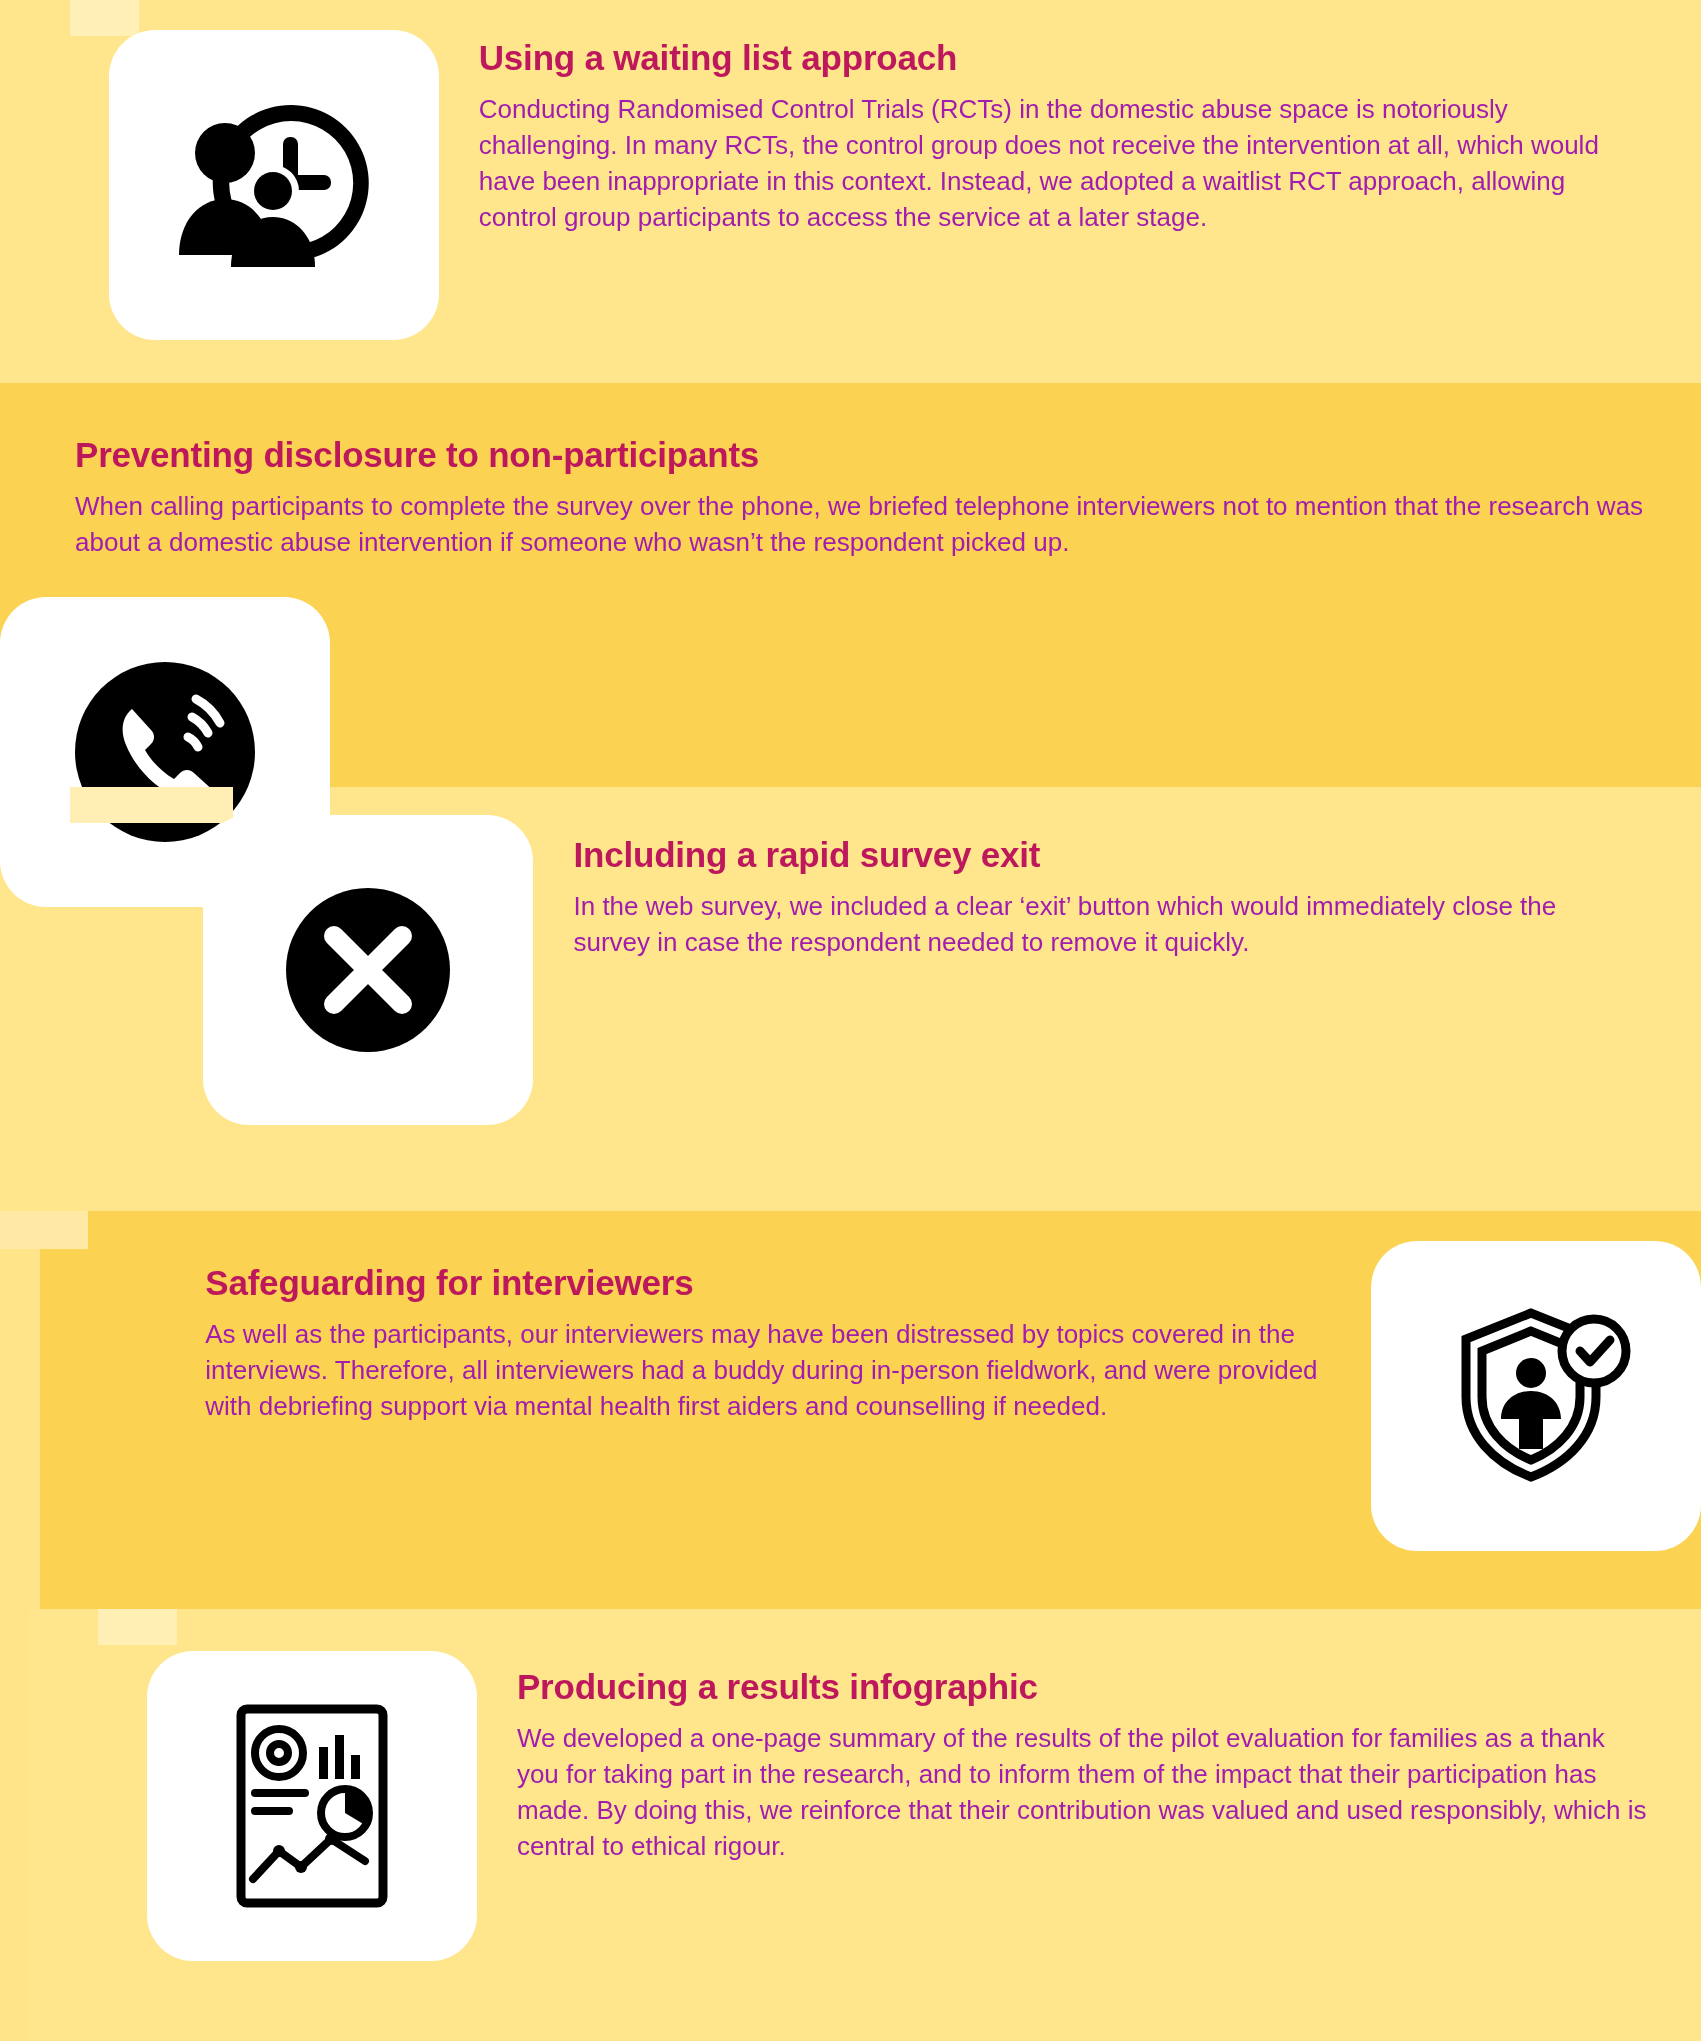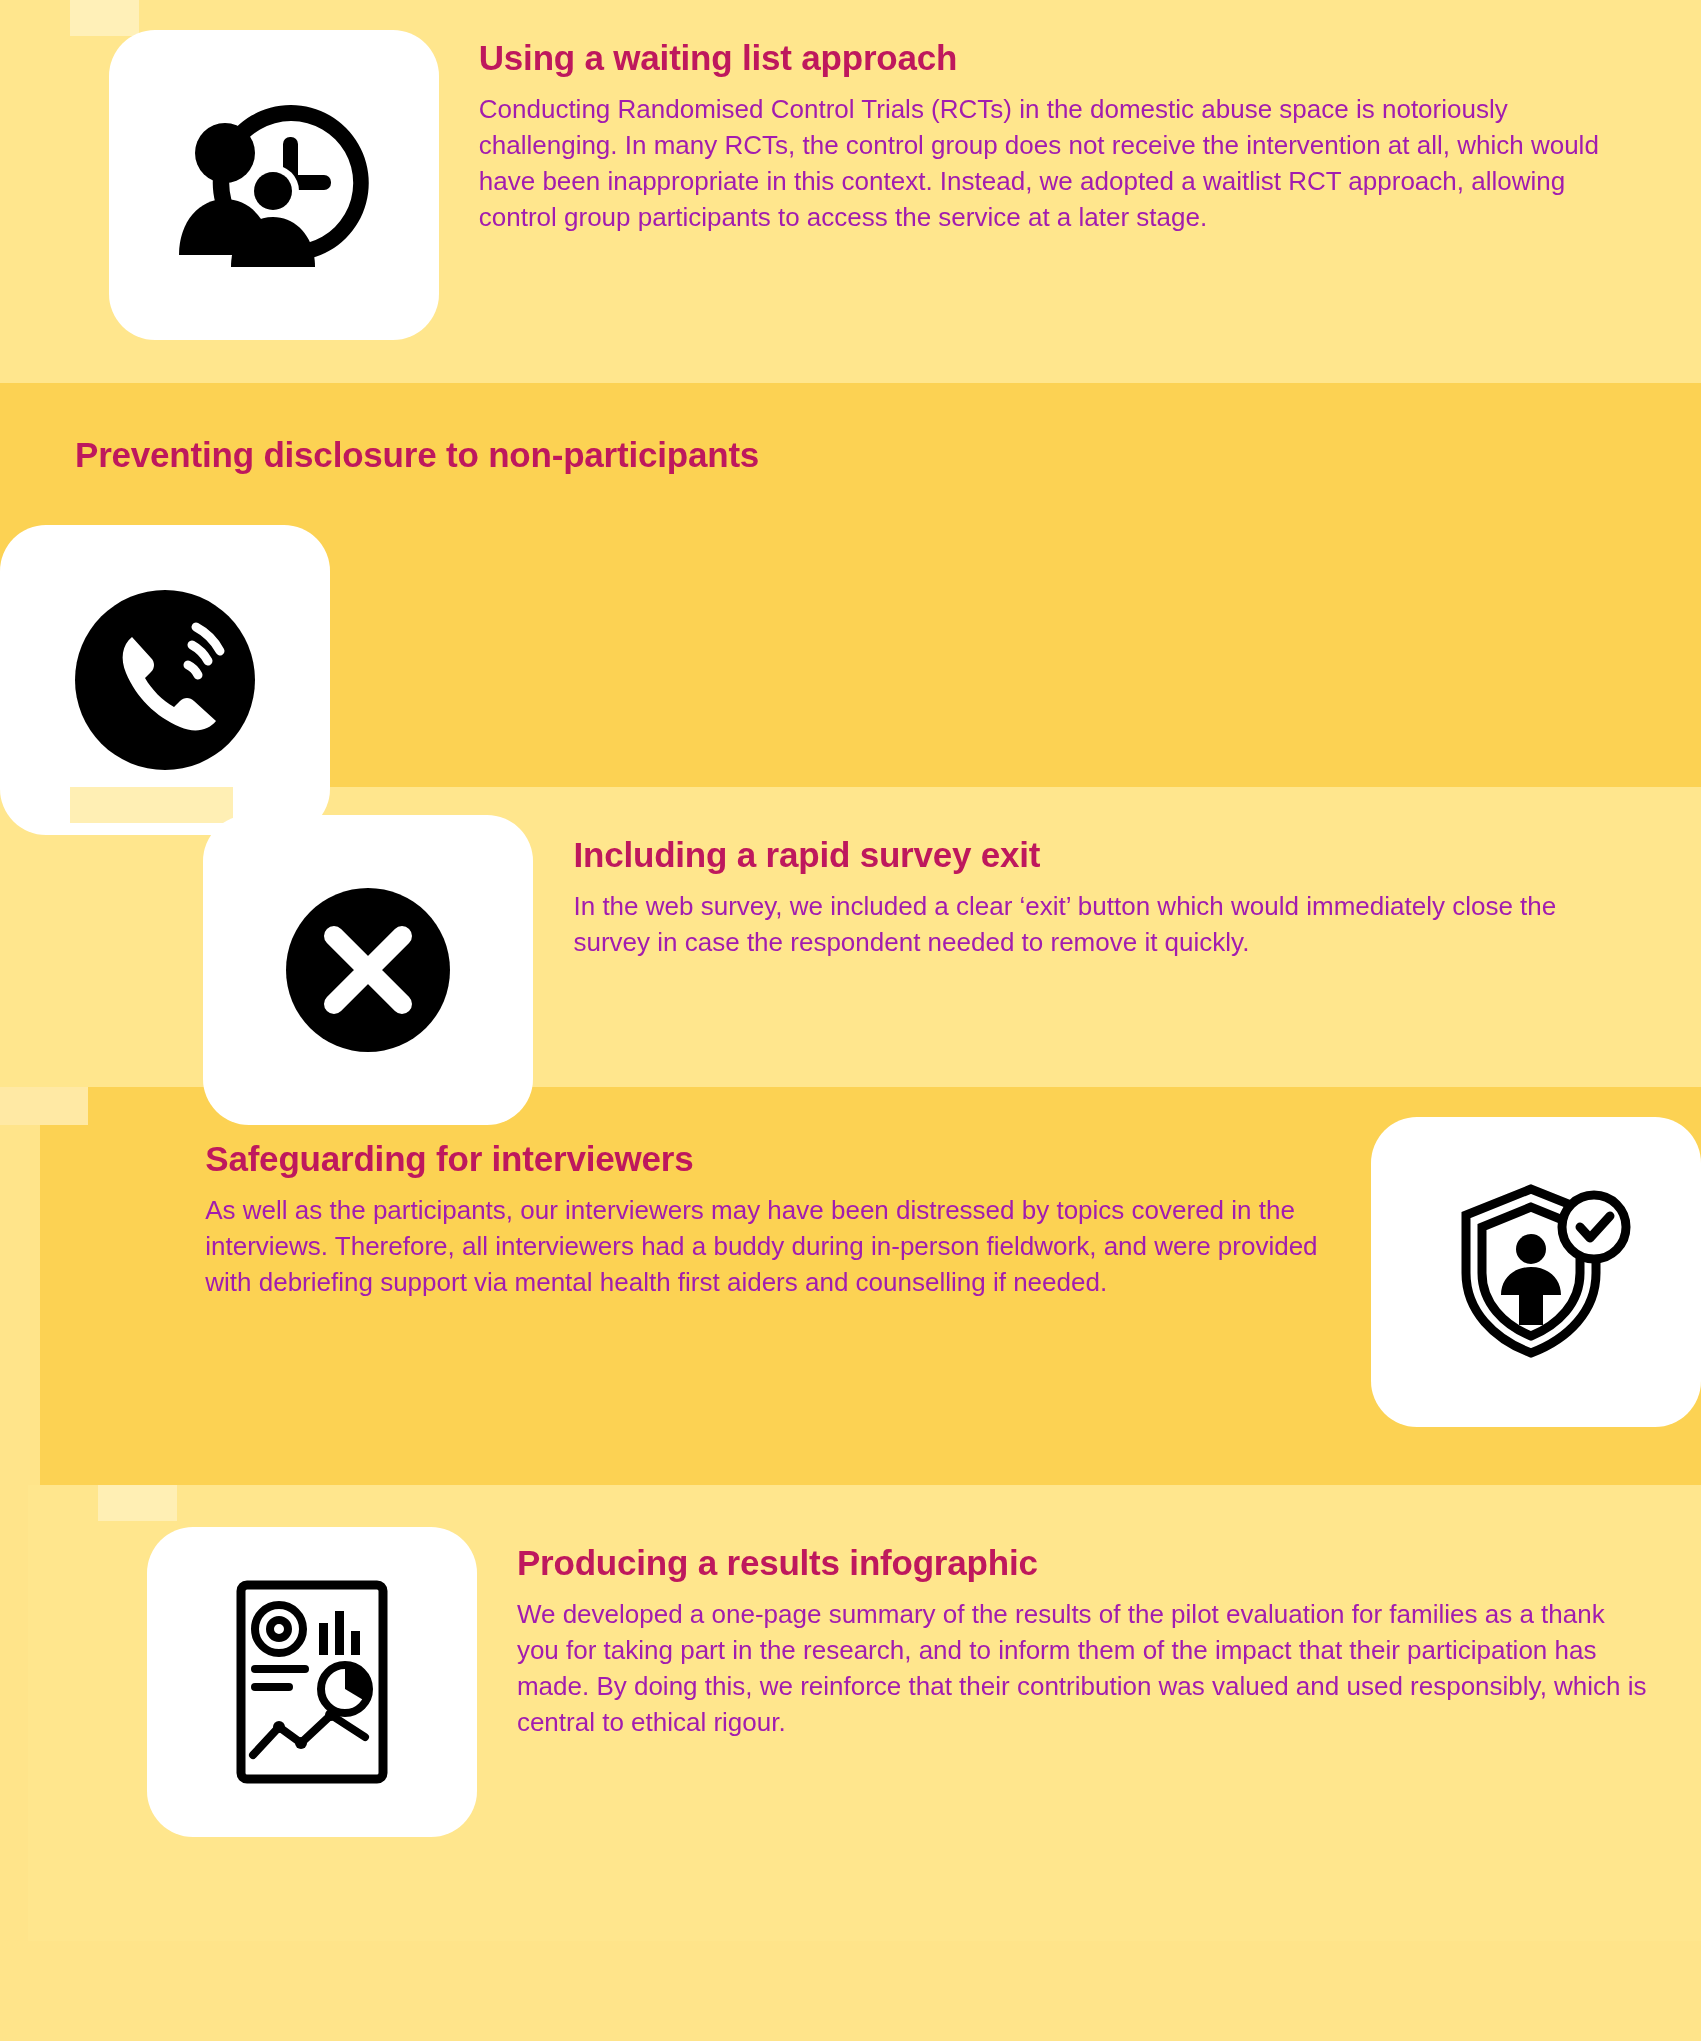--- a/index.html
+++ b/index.html
@@ -87,21 +87,21 @@
     padding: 52px 40px 0 75px;
     order: 1;
   }
   #band-2 .icon-card {
     order: 2;
     margin: 36px 40px 0 0;
     width: 330px; height: 310px;
   }
 
   #band-3 {
-    height: 300px;
+    height: 424px;
   }
   #band-3 .icon-card {
     margin: 28px 0 0 40px;
   }
   #band-3 .text-col {
     padding: 48px 80px 0 40px;
   }
 
   #band-4 {
     height: 398px;
@@ -161,20 +161,21 @@
     <div class="text-col">
       <h2 class="card-title">Using a waiting list approach</h2>
       <p class="card-body">Conducting Randomised Control Trials (RCTs) in the domestic abuse space is notoriously challenging. In many RCTs, the control group does not receive the intervention at all, which would have been inappropriate in this context. Instead, we adopted a waitlist RCT approach, allowing control group participants to access the service at a later stage.</p>
     </div>
   </div>
 
   <div class="band dark" id="band-2">
     <div class="corner" style="right:42px; top:0; width:250px; height:38px; background:#FFE9A4;"></div>
     <div class="text-col">
       <h2 class="card-title">Preventing disclosure to non-participants</h2>
+      <p class="card-body">When calling participants to complete the survey over the phone, we briefed telephone interviewers not to mention that the research was about a domestic abuse intervention if someone who wasn’t the respondent picked up.</p>
     </div>
     <div class="icon-card">
       <span>
         <svg width="190" height="190" viewBox="0 0 190 190">
           <circle cx="95" cy="95" r="90" fill="#000"></circle>
           <path d="M62 52 c-10 8 -12 22 -6 36 c10 24 30 44 54 54 c14 6 28 4 36 -6 l-22 -20 c-4 -4 -10 -4 -14 0 l-6 6 c-12 -7 -22 -17 -29 -29 l6 -6 c4 -4 4 -10 0 -14 z" fill="#fff"></path>
           <path d="M122 60 a40 40 0 0 1 16 16" stroke="#fff" stroke-width="9" fill="none" stroke-linecap="round"></path>
           <path d="M118 80 a22 22 0 0 1 10 10" stroke="#fff" stroke-width="9" fill="none" stroke-linecap="round"></path>
           <path d="M126 42 a58 58 0 0 1 24 24" stroke="#fff" stroke-width="9" fill="none" stroke-linecap="round"></path>
         </svg>

